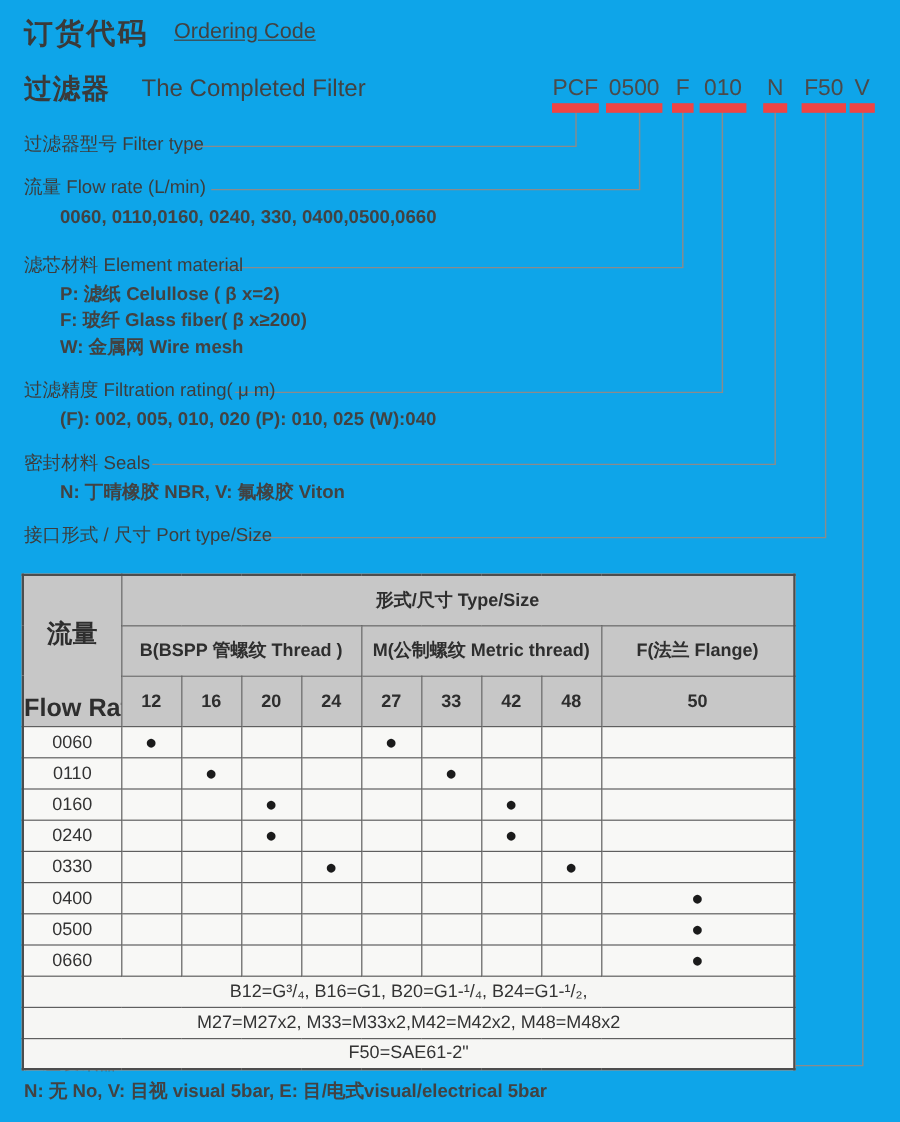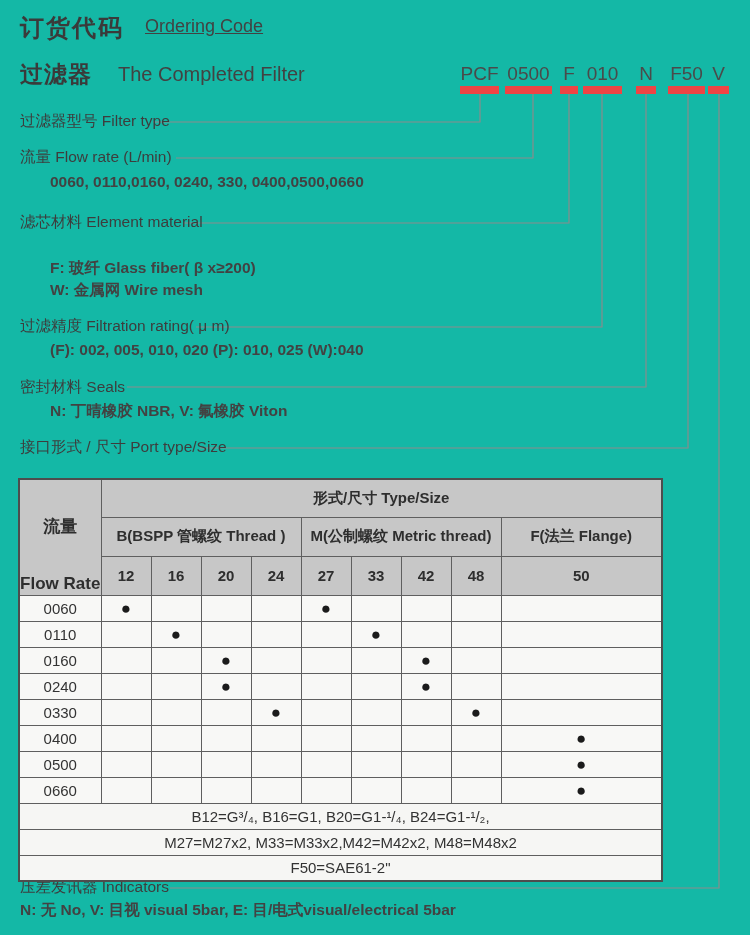--- a/index.html
+++ b/index.html
@@ -1,18 +1,18 @@
 <!DOCTYPE html>
 <html><head>
 <meta charset="utf-8">
 <style>
   html,body{margin:0;padding:0;background:#e7e7e5;}
   .page{
     position:relative;width:750px;height:935px;margin:0 auto;
-    background:#14b8a6;overflow:hidden;
+    background:#0ea5e9;overflow:hidden;
     font-family:"Liberation Sans","DejaVu Sans",sans-serif;
     color:#3d3d3d;
   }
   .connectors{position:absolute;left:0;top:0;pointer-events:none;}
   .connectors polyline{fill:none;stroke:#8b8b8b;stroke-width:1.2;}
 
   .title-cn{position:absolute;left:20px;top:12px;font-size:24px;font-weight:bold;color:#3a3a3a;letter-spacing:2px;}
   .title-en{position:absolute;left:145px;top:16px;font-size:18px;color:#424242;text-decoration:underline;}
   .subtitle-cn{position:absolute;left:20px;top:59px;font-size:23px;font-weight:bold;color:#3a3a3a;letter-spacing:1px;font-family:Liberation Mono, monospace;}
   .subtitle-en{position:absolute;left:118px;top:63px;font-size:20px;color:#424242;}
@@ -36,21 +36,21 @@
     border:1px solid #5f5f5f;padding:0;text-align:center;vertical-align:middle;
     overflow:hidden;white-space:nowrap;
   }
   table.spec th{background:#c7c7c7;font-weight:bold;color:#2e2e2e;}
   tr.h-row{height:29px;}
   tr.d-row{height:26px;}
   tr.n-row{height:26px;}
   tr.n-row:first-of-type{height:28px;}
   td.note{text-align:left;padding-left:9px;background:#f6f6f4;font-size:15px;color:#333;}
   td.dotc{font-size:17px;line-height:1;color:#1b1b1b;}
-  th.flowh div{line-height:1.25;font-size:17px;margin-top:36px;}
+  th.flowh div{line-height:1.25;font-size:21px;margin-top:36px;}
 </style>
 </head>
 <body>
 
 <div class="page">
 
   <svg class="connectors" width="750" height="935" viewBox="0 0 750 935">
     <polyline points="153,122 480,122 480,88"></polyline>
     <polyline points="176,158 533,158 533,88"></polyline>
     <polyline points="183,223 569,223 569,88"></polyline>
@@ -72,20 +72,21 @@
   <div class="code-seg" style="left:636px;width:20px">N</div>
   <div class="code-seg" style="left:668px;width:37px">F50</div>
   <div class="code-seg" style="left:708px;width:21px">V</div>
 
   <div class="label" style="left:20px;top:112px">过滤器型号 Filter type</div>
 
   <div class="label" style="left:20px;top:148px">流量 Flow rate (L/min)</div>
   <div class="label sub" style="left:50px;top:173px">0060, 0110,0160, 0240, 330, 0400,0500,0660</div>
 
   <div class="label" style="left:20px;top:213px">滤芯材料 Element material</div>
+  <div class="label sub" style="left:50px;top:237px">P: 滤纸 Celullose ( β x=2)</div>
   <div class="label sub" style="left:50px;top:259px">F: 玻纤 Glass fiber( β x≥200)</div>
   <div class="label sub" style="left:50px;top:281px">W: 金属网 Wire mesh</div>
 
   <div class="label" style="left:20px;top:317px">过滤精度 Filtration rating( μ m)</div>
   <div class="label sub" style="left:50px;top:341px">(F): 002, 005, 010, 020 (P): 010, 025 (W):040</div>
 
   <div class="label" style="left:20px;top:378px">密封材料 Seals</div>
   <div class="label sub" style="left:50px;top:402px">N: 丁晴橡胶 NBR, V: 氟橡胶 Viton</div>
 
   <div class="label" style="left:20px;top:438px">接口形式 / 尺寸  Port type/Size</div>

